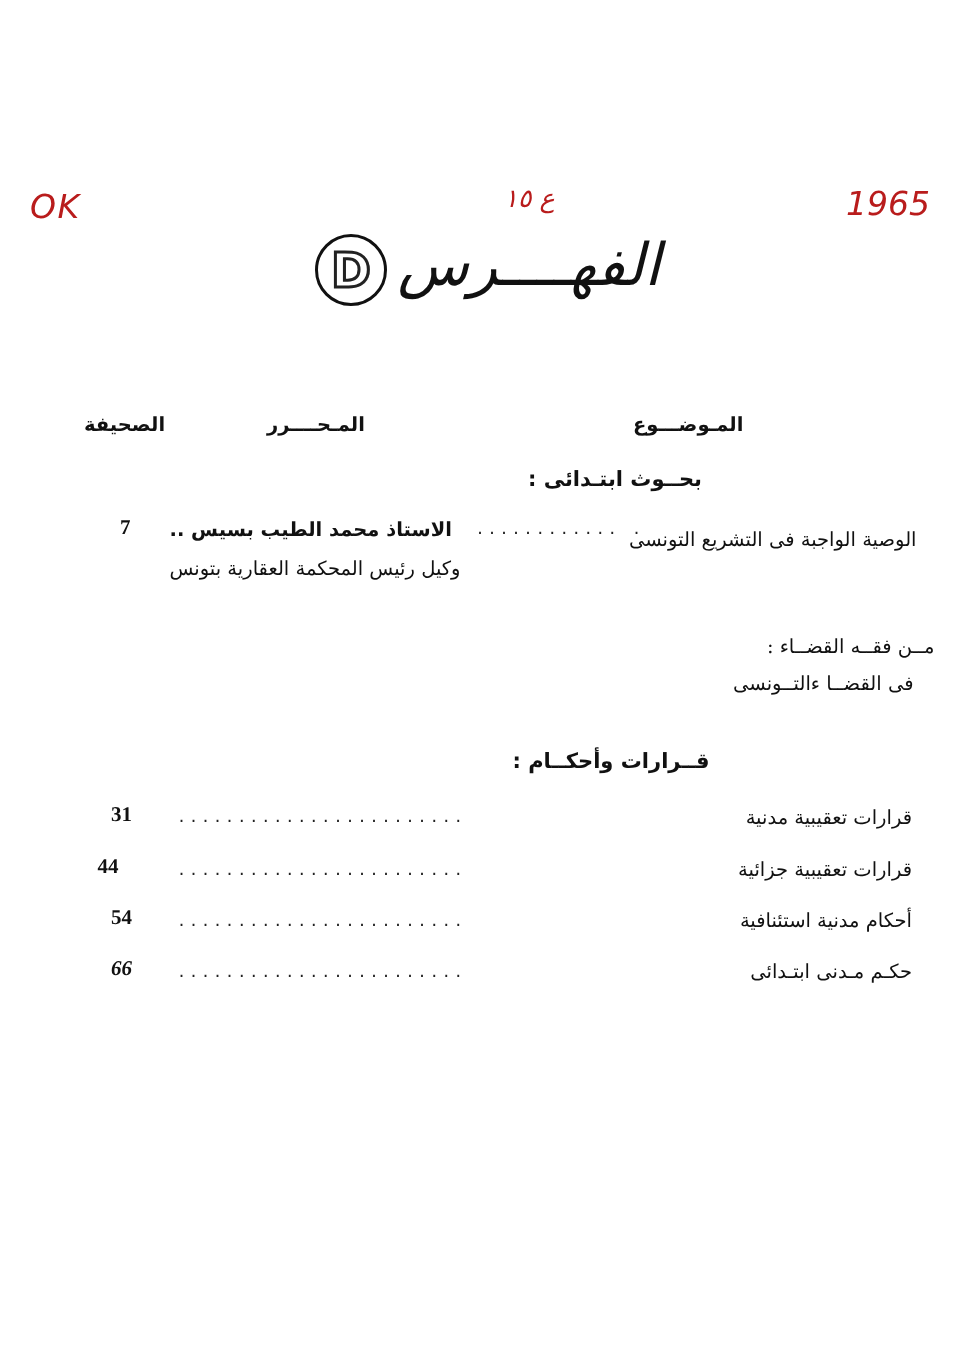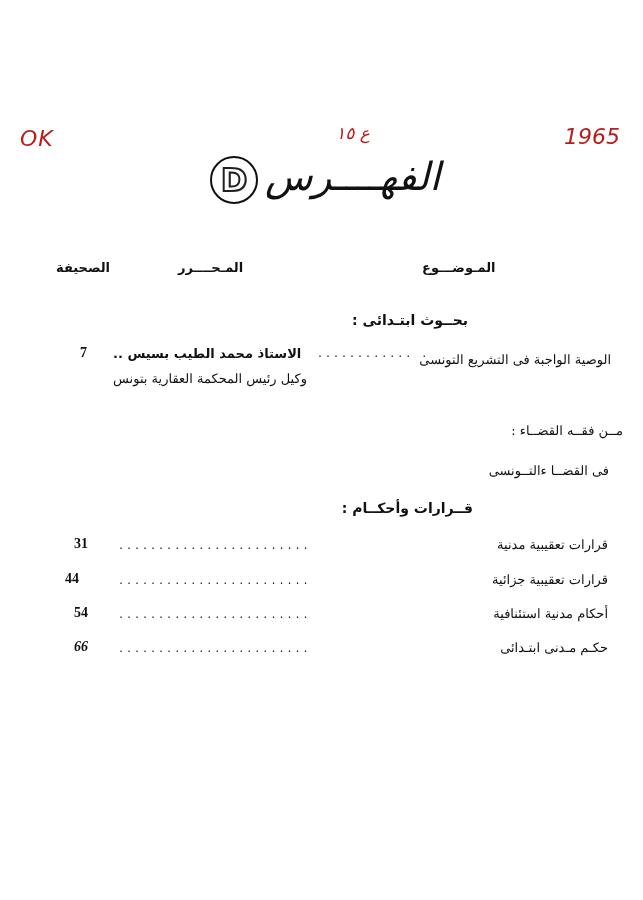--- a/index.html
+++ b/index.html
@@ -59,21 +59,21 @@
       direction: rtl;
       letter-spacing: 1px;
     }
 
     
     .col-head {
       font-family: "DejaVu Sans", sans-serif;
       font-weight: bold;
       font-size: 13px;
       direction: rtl;
-      top: 260px;
+      top: 276px;
       text-align: center;
     }
     .col-subject { left: 422px; }
     .col-author { left: 178px; }
     .col-page { left: 56px; }
 
     
     .section-head {
       font-family: "DejaVu Sans", sans-serif;
       font-weight: bold;
@@ -127,21 +127,21 @@
 
 <div class="abs section-head" style="top:312px; right:175px;">بحــوث ابتـدائى :</div>
 
 <div class="abs plain" style="top:352px; right:32px;text-align:center;">الوصية الواجبة فى التشريع التونسى</div>
 <div class="abs dots" style="top:348px; left:317px;">............ .</div>
 <div class="abs bold-author" style="top:346px; left:113px; direction:rtl;">الاستاذ محمد الطيب بسيس ..</div>
 <div class="abs pg" style="top:345px; left:80px;">7</div>
 <div class="abs plain" style="top:371px; left:113px;">وكيل رئيس المحكمة العقارية بتونس</div>
 
 <div class="abs plain" style="top:423px; right:20px; font-size:13px;text-align:center;">مــن فقــه القضــاء :</div>
-<div class="abs plain" style="top:463px; right:34px;">فى القضــا ءالتــونسى</div>
+<div class="abs plain" style="top:448px; right:34px;">فى القضــا ءالتــونسى</div>
 
 <div class="abs section-head" style="top:500px; right:170px;">قــرارات وأحكــام :</div>
 
 <div class="abs plain" style="top:537px; right:35px;">قرارات تعقيبية مدنية</div>
 <div class="abs dots" style="top:540px; left:118px;">........................</div>
 <div class="abs pg" style="top:536px; left:74px;">31</div>
 
 <div class="abs plain" style="top:572px; right:35px;">قرارات تعقيبية جزائية</div>
 <div class="abs dots" style="top:575px; left:118px;">........................</div>
 <div class="abs pg" style="top:571px; left:65px;text-align:center;">44</div>

